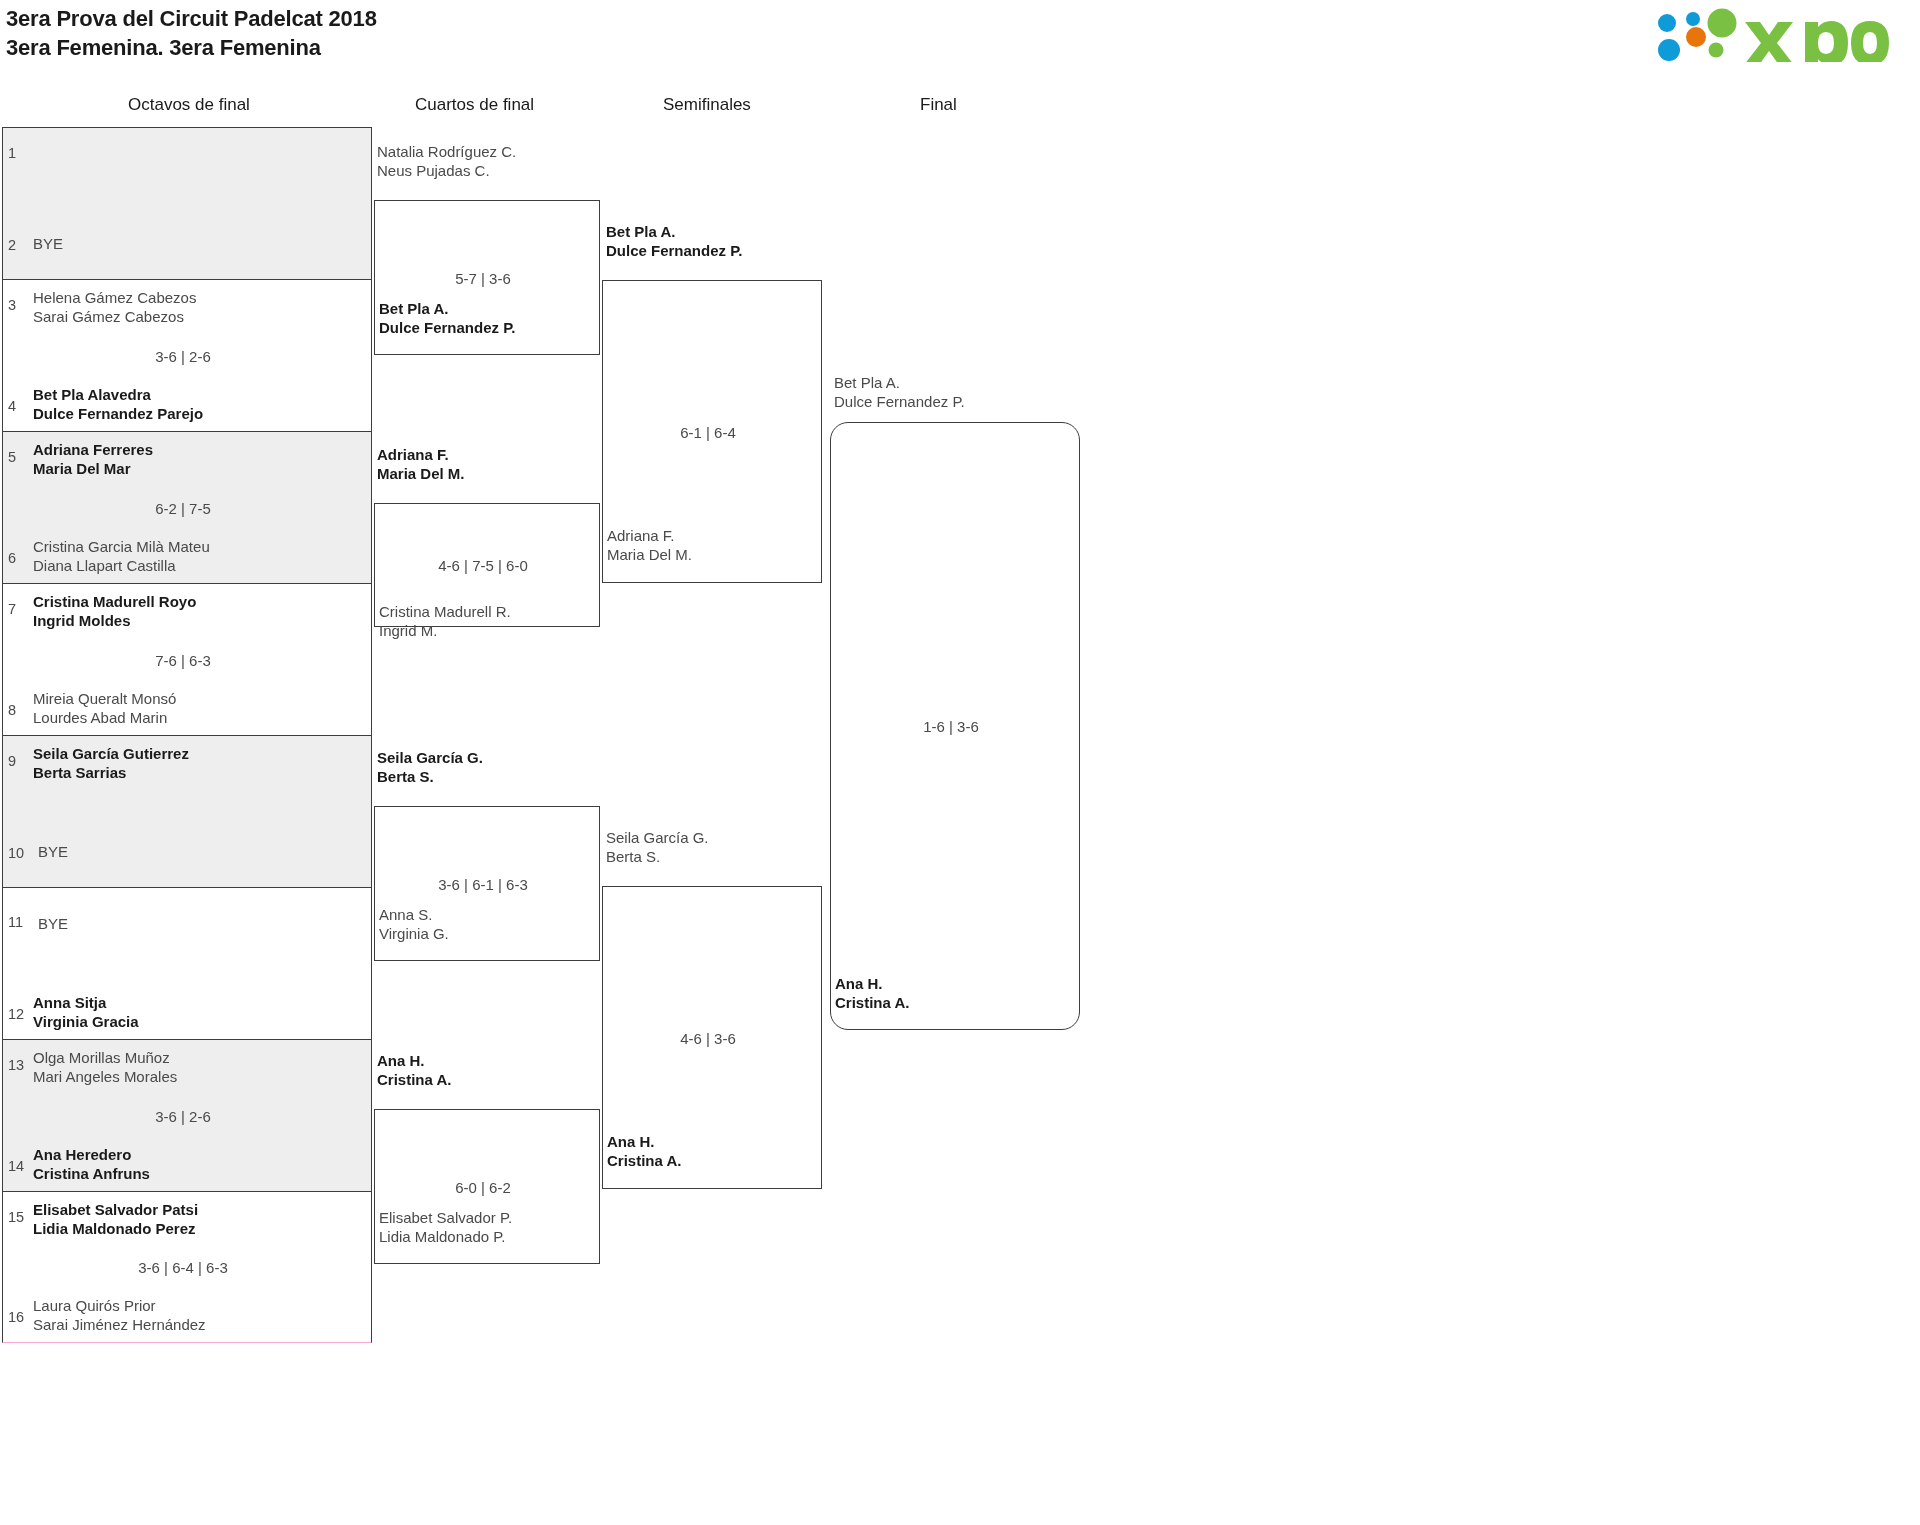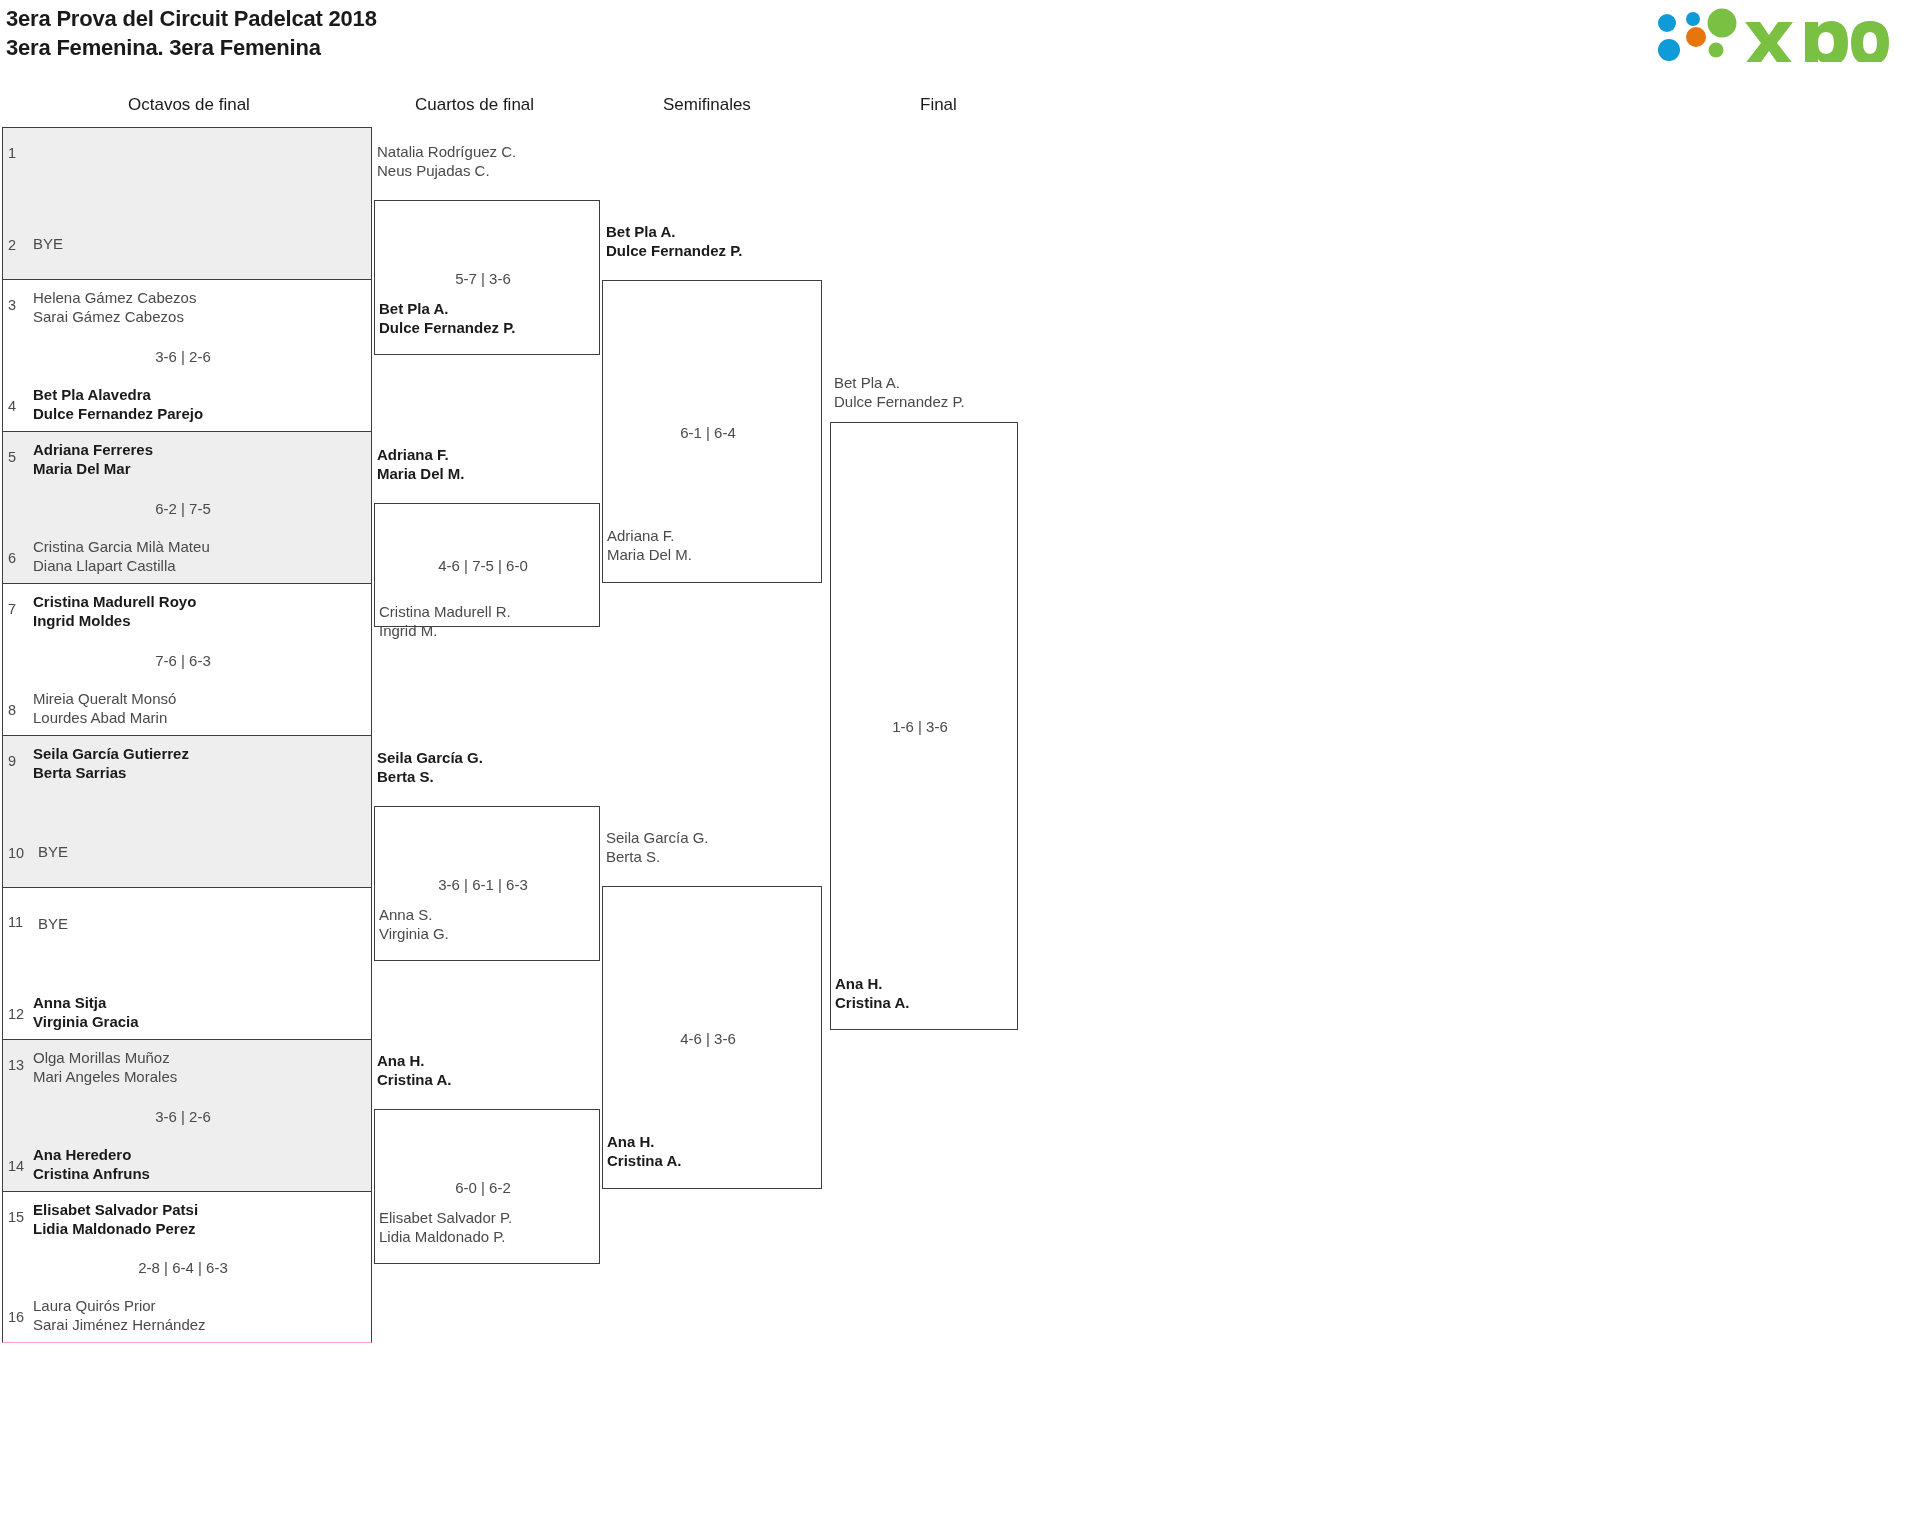--- a/index.html
+++ b/index.html
@@ -242,21 +242,21 @@
         <div>Cristina Anfruns</div>
       </div>
     </div>
 
     <div class="r1-pair last">
       <div class="seed seed-top">15</div>
       <div class="team winner team-top">
         <div>Elisabet Salvador Patsi</div>
         <div>Lidia Maldonado Perez</div>
       </div>
-      <div class="r1-score">2-8 | 6-4 | 6-3</div>
+      <div class="r1-score">3-6 | 6-4 | 6-3</div>
       <div class="seed seed-bot">16</div>
       <div class="team team-bot">
         <div>Laura Quirós Prior</div>
         <div>Sarai Jiménez Hernández</div>
       </div>
     </div>
   </div>
 
   <div class="lbl" style="left:377px; top:142px;">
     <div>Natalia Rodríguez C.</div>
@@ -327,21 +327,21 @@
     <div class="lbl winner" style="left:4px; top:245px;">
       <div>Ana H.</div>
       <div>Cristina A.</div>
     </div>
   </div>
 
   <div class="lbl" style="left:834px; top:373px;">
     <div>Bet Pla A.</div>
     <div>Dulce Fernandez P.</div>
   </div>
-  <div class="mbox" style="left:830px; top:422px; width:188px; height:608px;">
+  <div class="mbox" style="left:830px; top:422px; width:250px; height:608px;border-radius:18px;">
     <div class="score">1-6 | 3-6</div>
     <div class="lbl winner" style="left:4px; top:551px;">
       <div>Ana H.</div>
       <div>Cristina A.</div>
     </div>
   </div>
 
 </div>
 
 </body></html>

